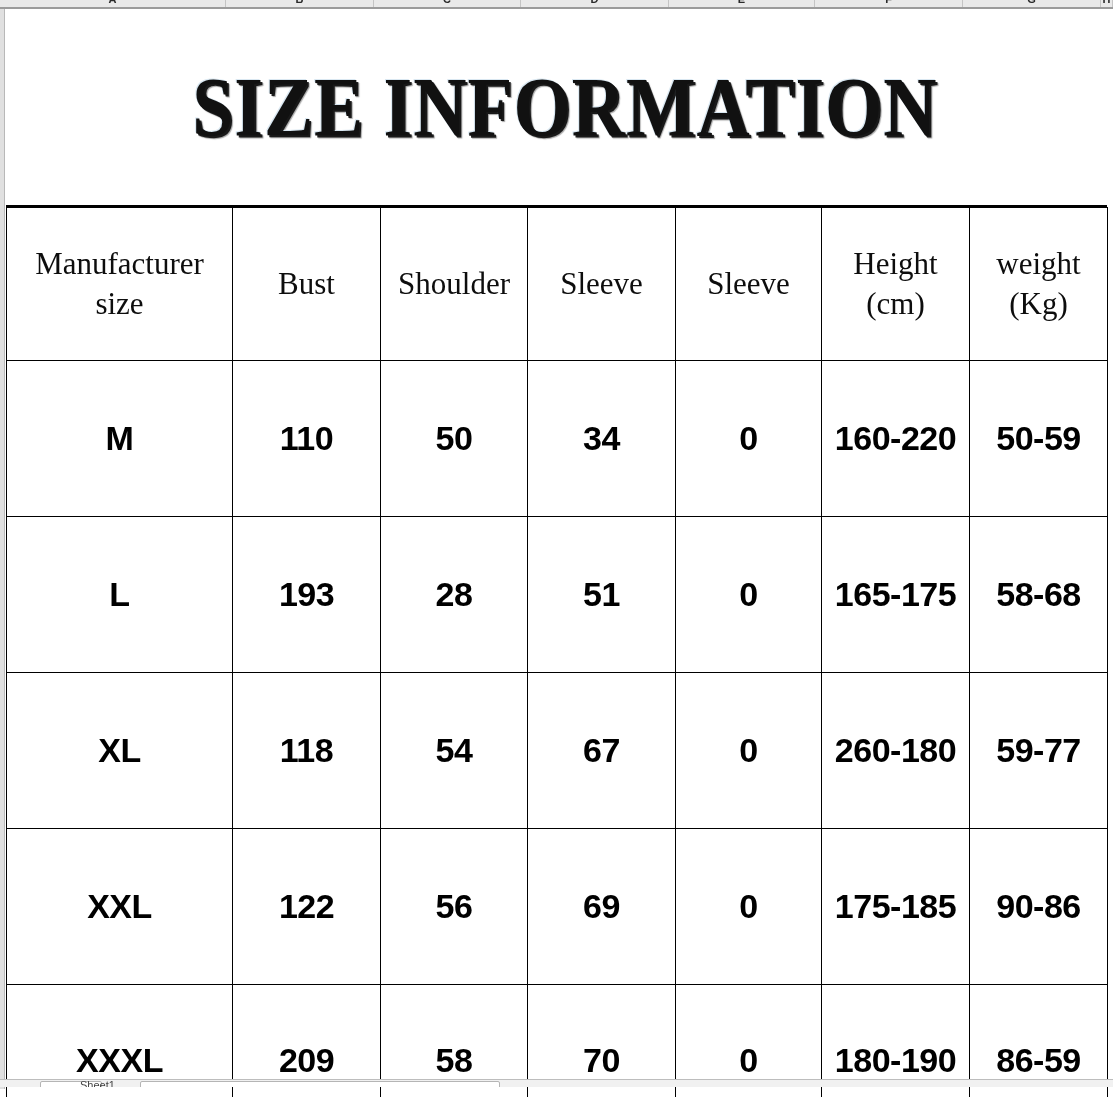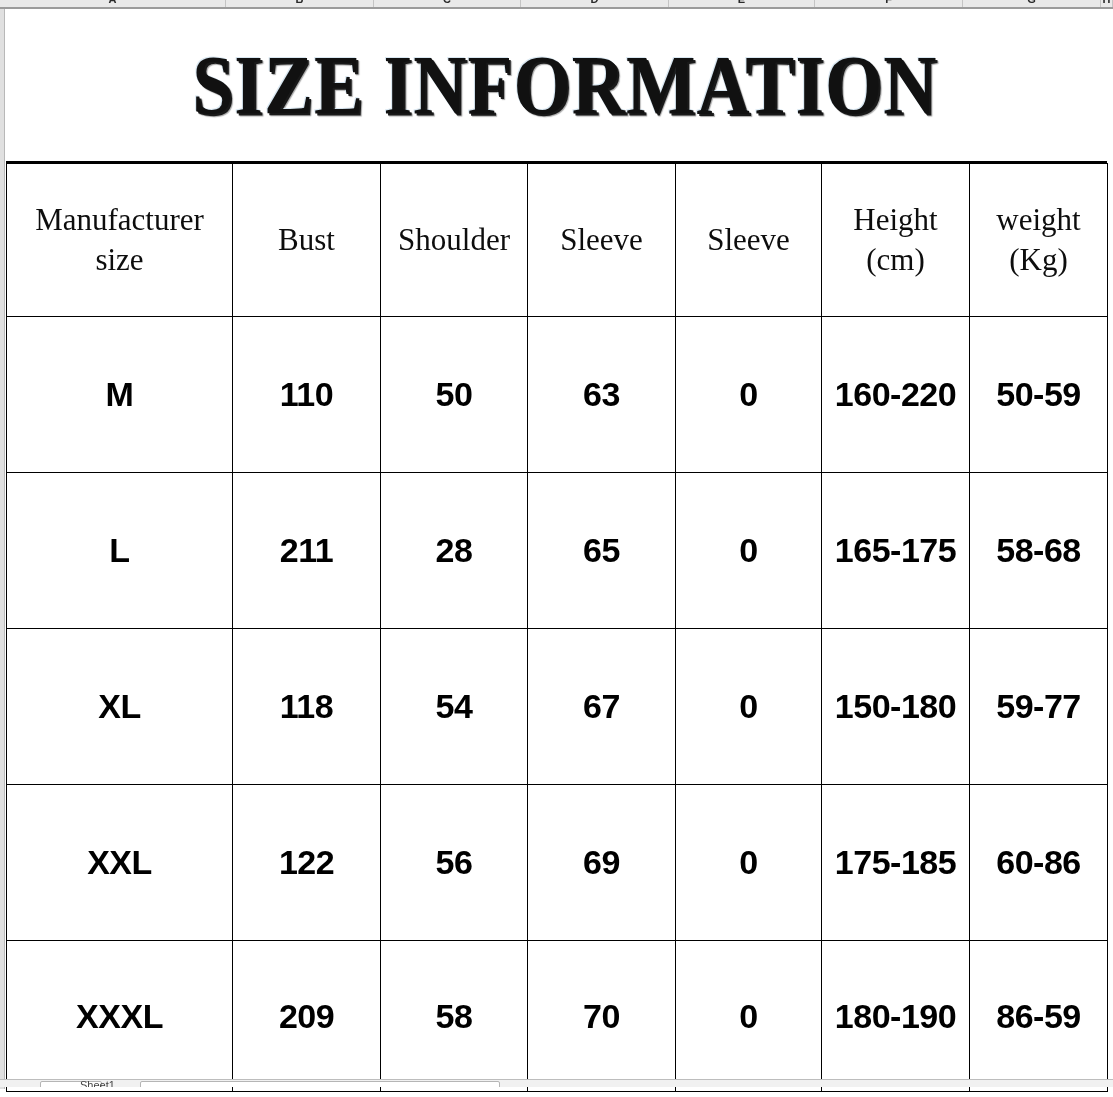--- a/index.html
+++ b/index.html
@@ -99,21 +99,21 @@
     position: absolute;
     top: 9px;
     left: 6px;
     width: 1101px;
     height: 1080px;
   }
 
   
   #title-band {
     position: relative;
-    height: 154px;
+    height: 198px;
     border-bottom: 2px solid #000000;
     box-sizing: border-box;
     background: #ffffff;
     display: flex;
     align-items: center;
     justify-content: center;
   }
   #page-title {
     font-family: "Liberation Serif", "DejaVu Serif", serif;
     font-size: 76px;
@@ -255,51 +255,51 @@
               <span class="hdr-line">weight</span>
               <span class="hdr-line">(Kg)</span>
             </th>
           </tr>
       </thead>
       <tbody>
           <tr>
             <td>M</td>
             <td>110</td>
             <td>50</td>
-            <td>63</td>
+            <td>34</td>
             <td>0</td>
             <td>160-220</td>
             <td>50-59</td>
           </tr>
           <tr>
             <td>L</td>
-            <td>211</td>
+            <td>193</td>
             <td>28</td>
-            <td>65</td>
+            <td>51</td>
             <td>0</td>
             <td>165-175</td>
             <td>58-68</td>
           </tr>
           <tr>
             <td>XL</td>
             <td>118</td>
             <td>54</td>
             <td>67</td>
             <td>0</td>
-            <td>150-180</td>
+            <td>260-180</td>
             <td>59-77</td>
           </tr>
           <tr>
             <td>XXL</td>
             <td>122</td>
             <td>56</td>
             <td>69</td>
             <td>0</td>
             <td>175-185</td>
-            <td>60-86</td>
+            <td>90-86</td>
           </tr>
           <tr>
             <td>XXXL</td>
             <td>209</td>
             <td>58</td>
             <td>70</td>
             <td>0</td>
             <td>180-190</td>
             <td>86-59</td>
           </tr>

